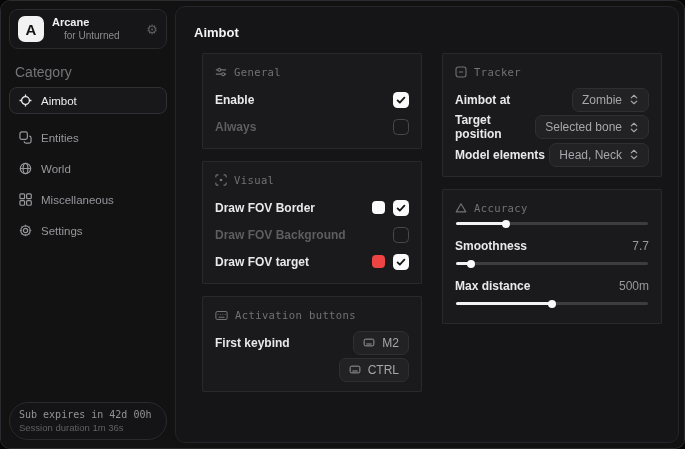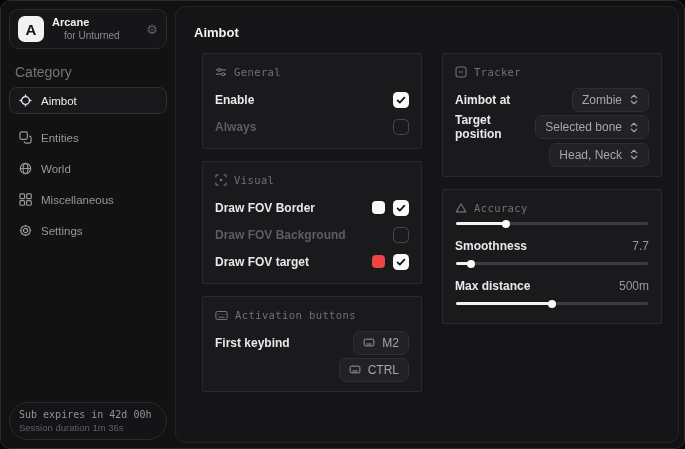--- a/index.html
+++ b/index.html
@@ -329,20 +329,21 @@
             <div class="row-right">
               <div class="pill">
                 <span>Selected bone</span>
                 <svg width="10" height="11" viewBox="0 0 10 12" fill="none" stroke="currentColor" stroke-width="1.3" stroke-linecap="round" stroke-linejoin="round">
                   <path d="M2 4.2L5 1.4l3 2.8M2 7.8l3 2.8 3-2.8"></path>
                 </svg>
               </div>
             </div>
           </div>
           <div class="row">
+            <span class="row-label">Model elements</span>
             <div class="row-right">
               <div class="pill">
                 <span>Head, Neck</span>
                 <svg width="10" height="11" viewBox="0 0 10 12" fill="none" stroke="currentColor" stroke-width="1.3" stroke-linecap="round" stroke-linejoin="round">
                   <path d="M2 4.2L5 1.4l3 2.8M2 7.8l3 2.8 3-2.8"></path>
                 </svg>
               </div>
             </div>
           </div>
         </div>

